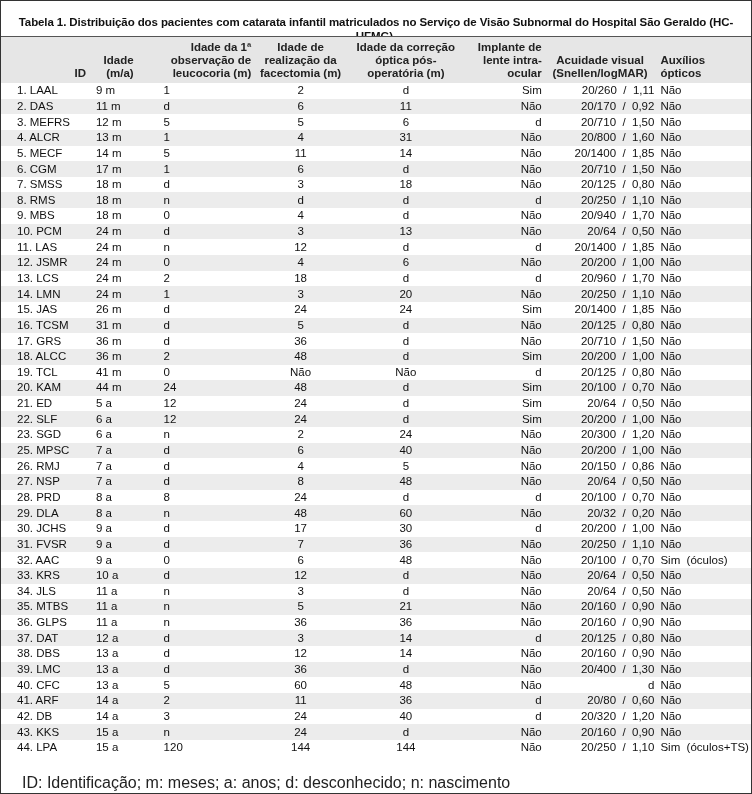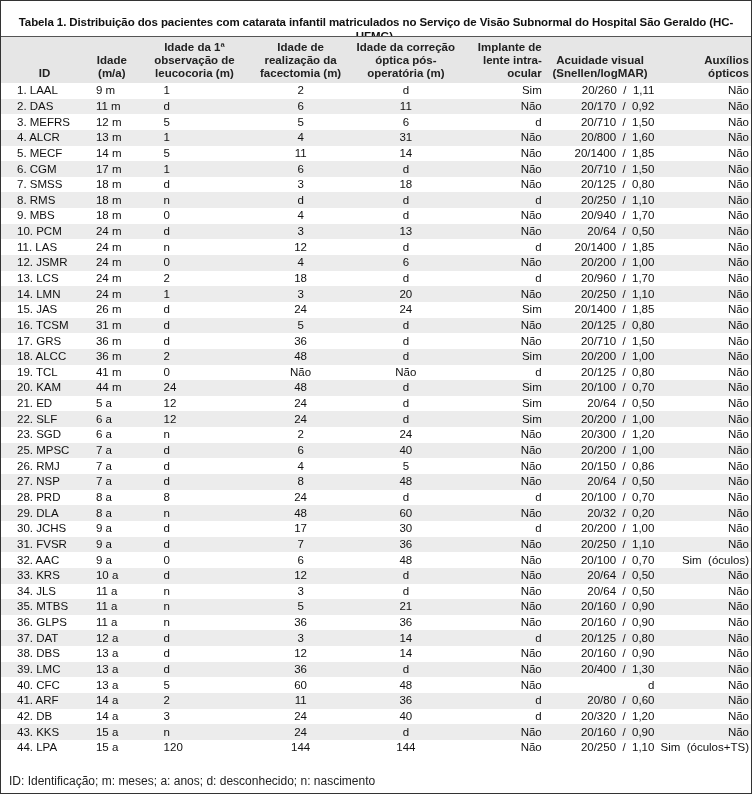--- a/index.html
+++ b/index.html
@@ -31,26 +31,26 @@
   tbody td { height: 15.65px; padding: 0 2px; line-height: 15px; white-space: pre; }
   tbody tr:nth-child(even) { background: #ececec; }
   tbody tr:nth-child(odd) { background: #fff; }
   .c-id { width: 80px; text-align: left; padding-left: 16px; }
   .c-age { width: 46px; text-align: left; padding-left: 8px; }
   .c-leuco { width: 122px; text-align: left; padding-left: 28px; }
   .c-face { width: 112px; text-align: center; }
   .c-corr { width: 150px; text-align: center; }
   .c-impl { width: 96px; text-align: right; }
   .c-acu { width: 118px; text-align: right; padding-right: 4px; }
-  .c-aux { width: 70px; text-align: right; }
-  th.c-id, th.c-age, th.c-leuco { text-align: center; padding-left: 2px; }
+  .c-aux { width: 70px; text-align: left; }
+  th.c-id, th.c-age, th.c-leuco { text-align: right; padding-left: 2px; }
   th.c-acu { text-align: center; }
   .footnote {
-    position: absolute; left: 8px; top: 773px; font-family: "Liberation Sans", sans-serif;
-    font-size: 12px; color: #222;
+    position: absolute; left: 21px; top: 773px; font-family: "Liberation Sans", sans-serif;
+    font-size: 16px; color: #222;
   }
 </style>
 </head>
 <body>
 
 <div class="frame">
   <div class="caption">
     <div>Tabela 1. Distribuição dos pacientes com catarata infantil matriculados no Serviço de Visão Subnormal do Hospital São Geraldo (HC-UFMG),</div>
     <div>entre 1992 - 2002</div>
   </div>

